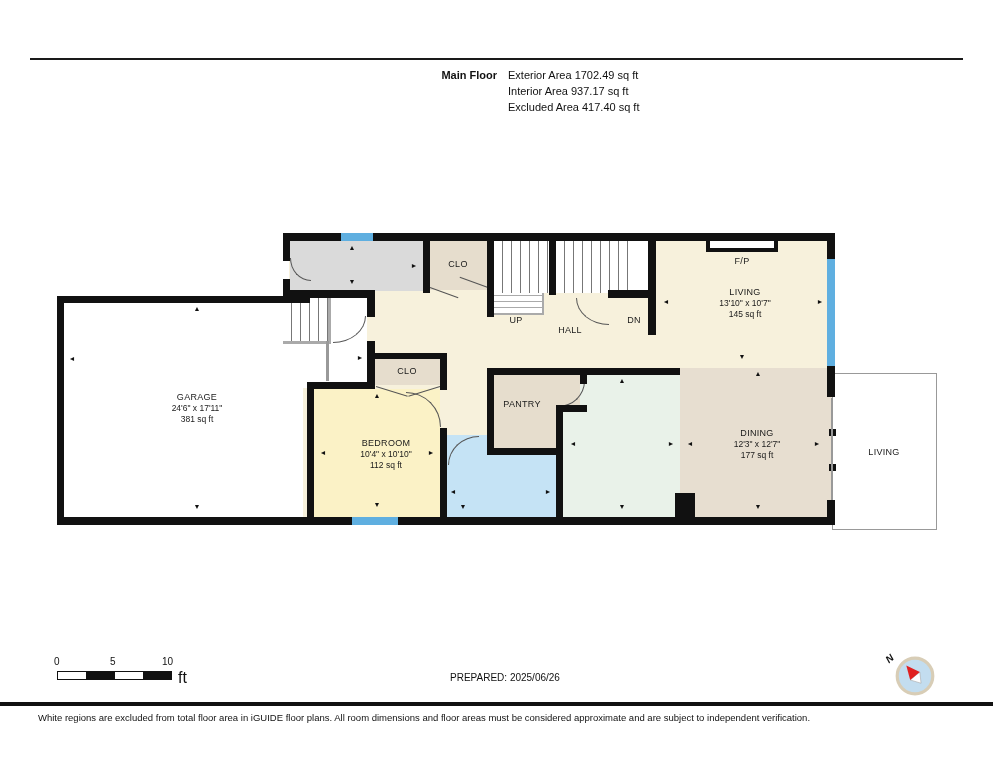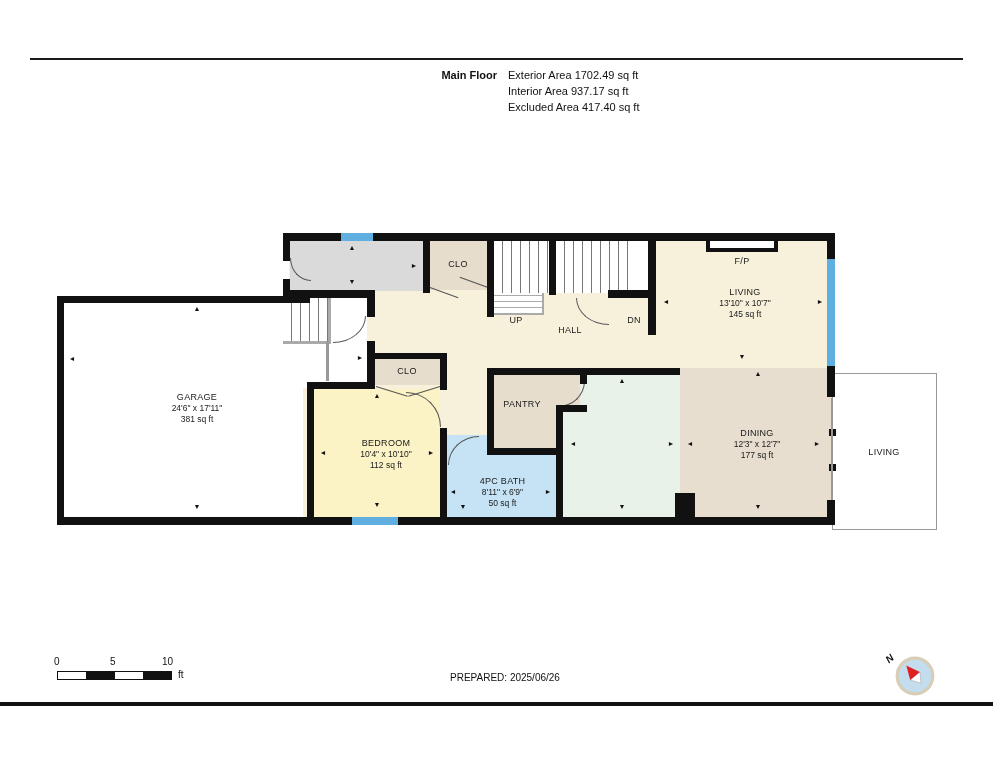--- a/index.html
+++ b/index.html
@@ -45,21 +45,21 @@
   .rn{font-size:9px;letter-spacing:.3px;}
   .rd{font-size:8.5px;}
 
   
   #scalebar{left:52px;top:656px;width:210px;height:30px;z-index:40;}
   .snum{position:absolute;top:0;font-size:10px;}
   #sbar{position:absolute;left:5px;top:15px;width:113px;height:7px;border:1px solid #111;display:flex;}
   #sbar span{display:block;height:100%;}
   .seg-w{background:#fff;width:28.25px;}
   .seg-b{background:#111;width:28.25px;}
-  #sft{position:absolute;left:126px;top:13px;font-size:10px;}
+  #sft{position:absolute;left:126px;top:13px;font-size:16px;}
   #prepared{left:400px;top:672px;width:210px;text-align:center;font-size:10px;z-index:40;}
   #compass{left:893px;top:654px;width:48px;height:48px;z-index:40;}
   #compass .north{position:absolute;left:-7px;top:-1px;transform:rotate(-40deg);
                   font-size:10px;font-weight:bold;font-style:italic;}
   #footline{left:0;top:702px;width:993px;height:4px;background:#111;z-index:40;}
   #disclaimer{left:38px;top:712px;width:930px;font-size:9.5px;z-index:40;}
 </style>
 </head>
 <body>
 
@@ -80,25 +80,20 @@
     </div>
     <div class="room-label" style="left:695px;top:287px;width:100px">
       <span class="rn">LIVING</span>
       <span class="rd">13'10" x 10'7"</span>
       <span class="rd">145 sq ft</span>
     </div>
     <div class="room-label" style="left:326px;top:438px;width:120px">
       <span class="rn">BEDROOM</span>
       <span class="rd">10'4" x 10'10"</span>
       <span class="rd">112 sq ft</span>
-    </div>
-    <div class="room-label" style="left:450px;top:476px;width:105px">
-      <span class="rn">4PC BATH</span>
-      <span class="rd">8'11" x 6'9"</span>
-      <span class="rd">50 sq ft</span>
     </div>
     <div class="room-label" style="left:697px;top:428px;width:120px">
       <span class="rn">DINING</span>
       <span class="rd">12'3" x 12'7"</span>
       <span class="rd">177 sq ft</span>
     </div>
     <div class="room-label" style="left:433px;top:259px;width:50px">
       <span class="rn">CLO</span>
     </div>
     <div class="room-label" style="left:382px;top:366px;width:50px">
@@ -235,13 +230,14 @@
   <div id="compass" class="abs">
     <span class="north">N</span>
     <svg width="44" height="44" viewBox="0 0 42 42">
       <circle cx="21" cy="21" r="17" fill="#C3DDEF" stroke="#D8CDB6" stroke-width="3"></circle>
       <polygon points="26.8,27.9 25.6,17.2 16.4,24.8" fill="#ffffff" stroke="#aaaaaa" stroke-width="0.6"></polygon>
       <polygon points="12.7,11 25.6,17.2 16.4,24.8" fill="#E02020"></polygon>
     </svg>
   </div>
 
   <div id="footline" class="abs"></div>
+  <div id="disclaimer" class="abs">White regions are excluded from total floor area in iGUIDE floor plans. All room dimensions and floor areas must be considered approximate and are subject to independent verification.</div>
 </div>
 
 </body></html>

